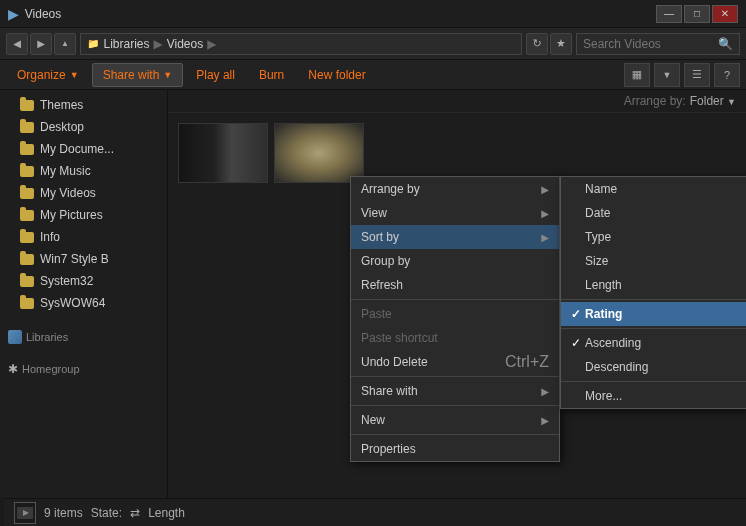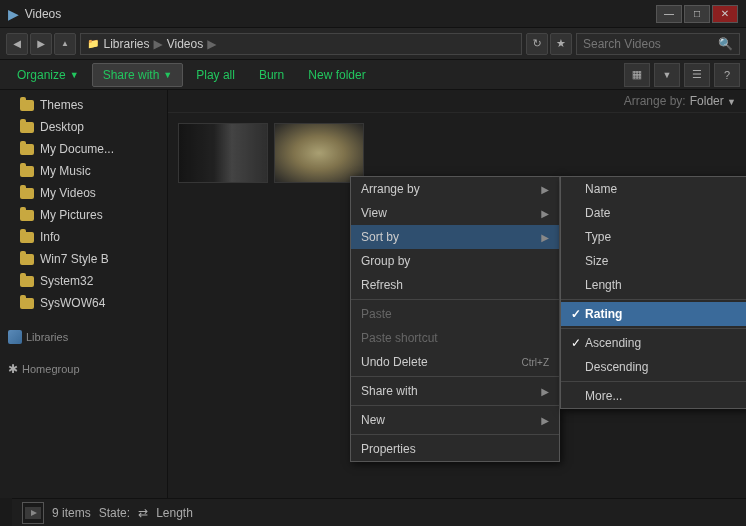--- a/index.html
+++ b/index.html
@@ -119,21 +119,21 @@
       align-items: center;
       padding: 0 6px;
       gap: 2px;
       border-bottom: 1px solid #111;
     }
     .toolbar-btn {
       height: 24px;
       padding: 0 10px;
       background: transparent;
       border: 1px solid transparent;
-      color: #22c55e;
+      color: #f97316;
       font-size: 12px;
       cursor: pointer;
       display: flex;
       align-items: center;
       gap: 4px;
       border-radius: 2px;
       justify-content: center;
     }
     .toolbar-btn.active { background: #3a3a3a; border-color: #555; }
     .toolbar-right {
@@ -256,21 +256,21 @@
     .status-bar {
       height: 28px;
       background: #1e1e1e;
       border-top: 1px solid #111;
       display: flex;
       align-items: center;
       padding: 0 10px;
       gap: 8px;
       position: absolute;
       bottom: 0;
-      left: 12px;
+      left: 4px;
       right: 0;
     }
     .status-icon {
       width: 22px;
       height: 22px;
       background: #333;
       display: flex;
       align-items: center;
       justify-content: center;
     }
@@ -300,21 +300,21 @@
       justify-content: space-between;
     }
     .context-item.active-item { background: #2f4f6f; }
     .context-item.disabled { color: #666; cursor: default; }
     .context-separator {
       height: 1px;
       background: #444;
       margin: 2px 0;
     }
     .context-arrow { color: #888; font-size: 10px; }
-    .shortcut-text { color: #888; font-size: 10px; }
+    .shortcut-text { color: #888; font-size: 16px; }
 
     
     .submenu-sortby {
       position: absolute;
       top: 86px;
       left: 392px;
       width: 188px;
       background: #2a2a2a;
       border: 1px solid #555;
       box-shadow: 2px 2px 8px rgba(0,0,0,0.7);

